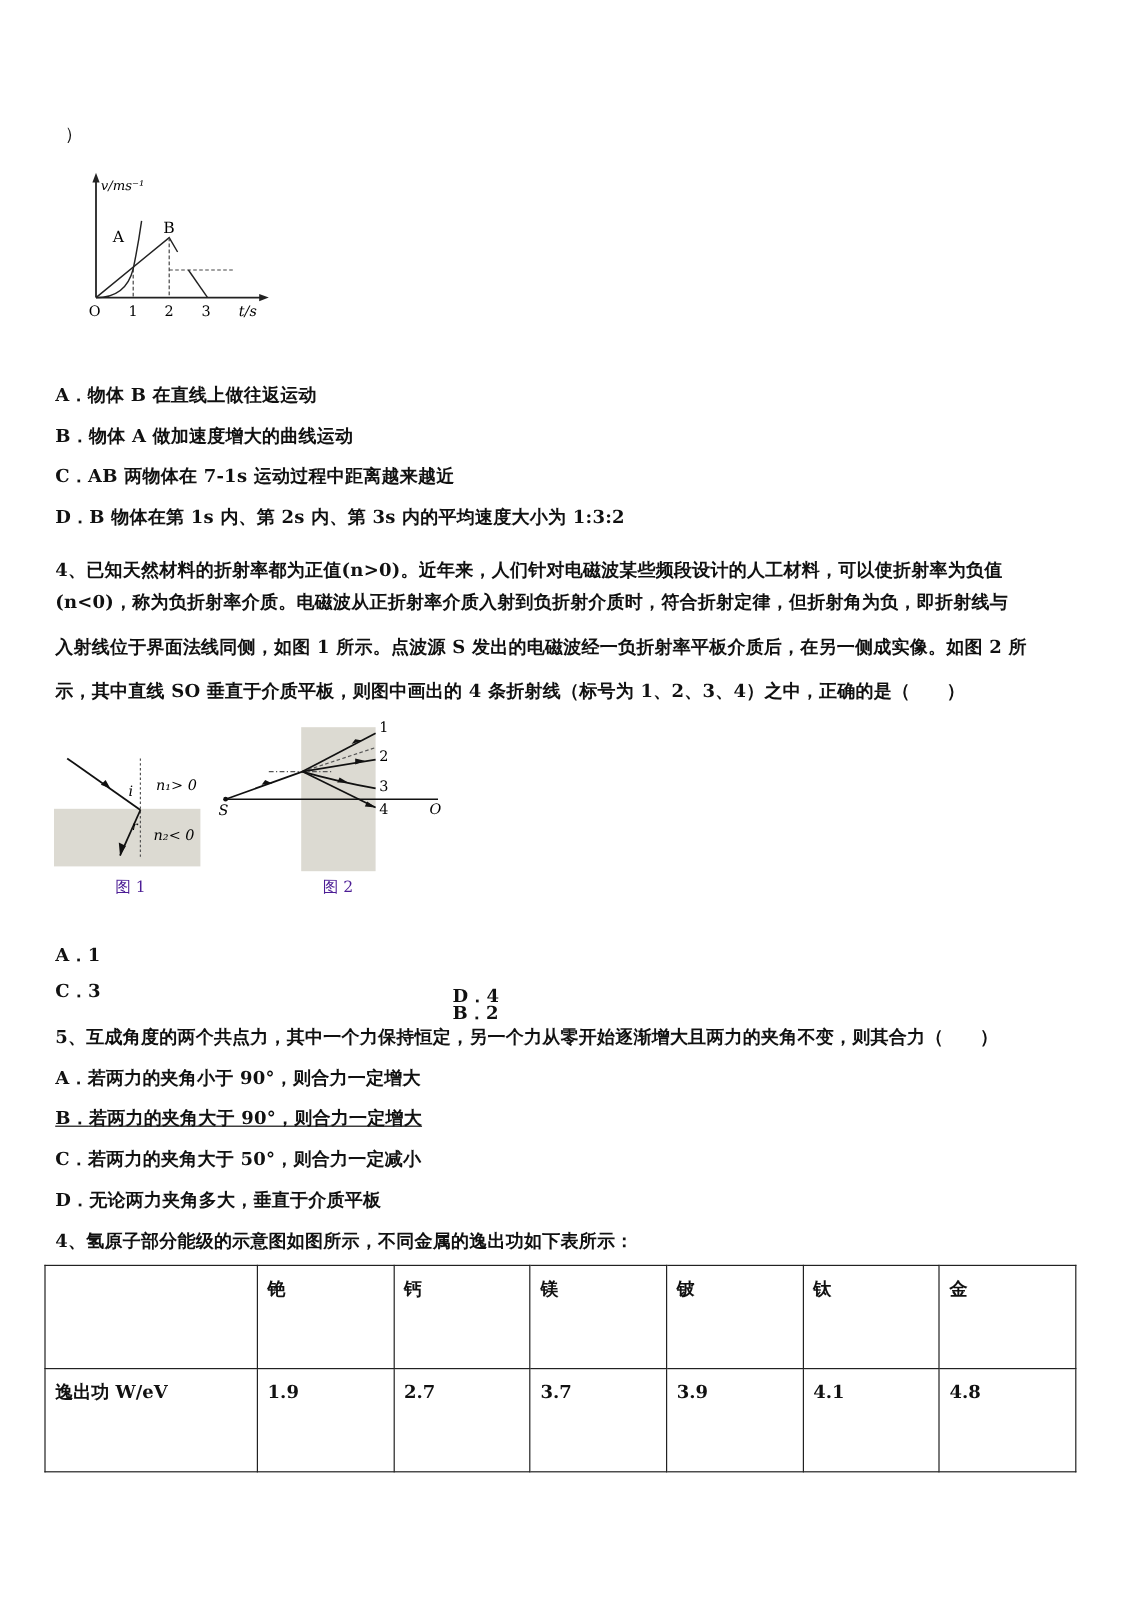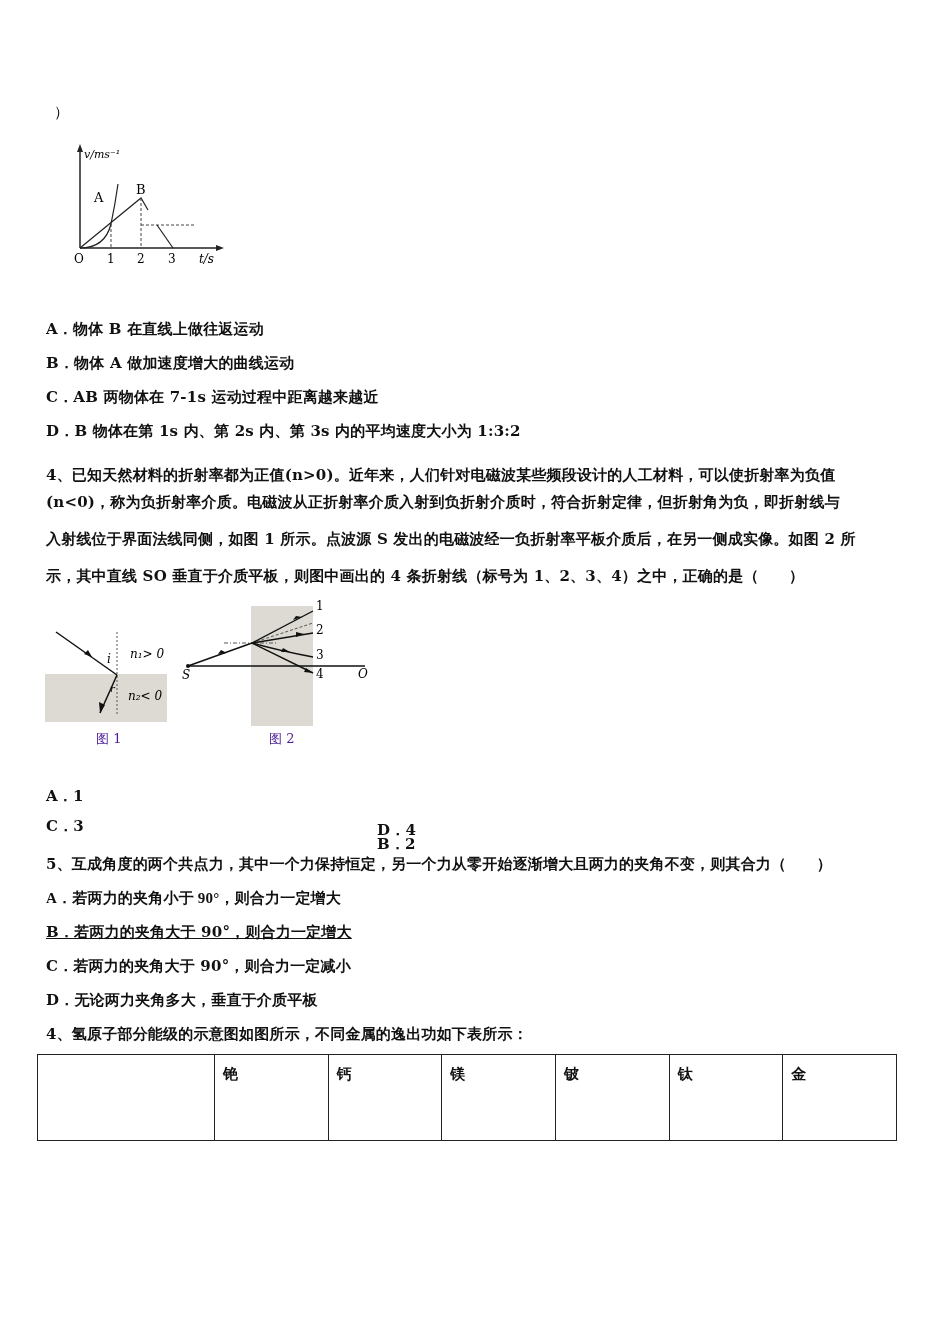--- a/index.html
+++ b/index.html
@@ -110,32 +110,41 @@
   <text x="136" y="82" font-family="DejaVu Serif, serif" font-size="12">4</text>
 </svg>
 <div class="fig-caption" style="left:269px;top:730px;">图 2</div>
 
 <div class="line" style="top:786px;"><span>A．</span><span>1</span></div>
 <div class="line" style="top:786px;left:377px;margin-top:48px;"><span>B．</span><span>2</span></div>
 <div class="line" style="top:816px;"><span>C．</span><span>3</span></div>
 <div class="line" style="top:820px;left:377px;"><span>D．</span><span>4</span></div>
 
 <div class="line" style="top:854px;">5、互成角度的两个共点力，其中一个力保持恒定，另一个力从零开始逐渐增大且两力的夹角不变，则其合力（　　）</div>
-<div class="line" style="top:888px;font-family:Liberation Serif, serif;"><span>A．</span><span>若两力的夹角小于 90°，则合力一定增大</span></div>
+<div class="line" style="top:888px;"><span>A．</span><span>若两力的夹角小于 90°，则合力一定增大</span></div>
 <div class="line" style="top:922px;text-decoration:underline;"><span>B．</span><span>若两力的夹角大于 90°，则合力一定增大</span></div>
-<div class="line" style="top:956px;"><span>C．</span><span>若两力的夹角大于 90°，则合力一定减小</span></div>
+<div class="line" style="top:956px;"><span>C．</span><span>若两力的夹角大于 50°，则合力一定减小</span></div>
 <div class="line" style="top:990px;"><span>D．</span><span>无论两力夹角多大，垂直于介质平板</span></div>
 
 <div class="line" style="top:1024px;">4、氢原子部分能级的示意图如图所示，不同金属的逸出功如下表所示：</div>
 
 <table class="wf">
   <tbody>
       <tr>
     <td class="first"></td>
     <td>铯</td>
     <td>钙</td>
     <td>镁</td>
     <td>铍</td>
     <td>钛</td>
     <td>金</td>
   </tr>
+  <tr>
+    <td class="first">逸出功 W/eV</td>
+    <td>1.9</td>
+    <td>2.7</td>
+    <td>3.7</td>
+    <td>3.9</td>
+    <td>4.1</td>
+    <td>4.8</td>
+  </tr>
 </tbody>
   </table>
 
 </body></html>

